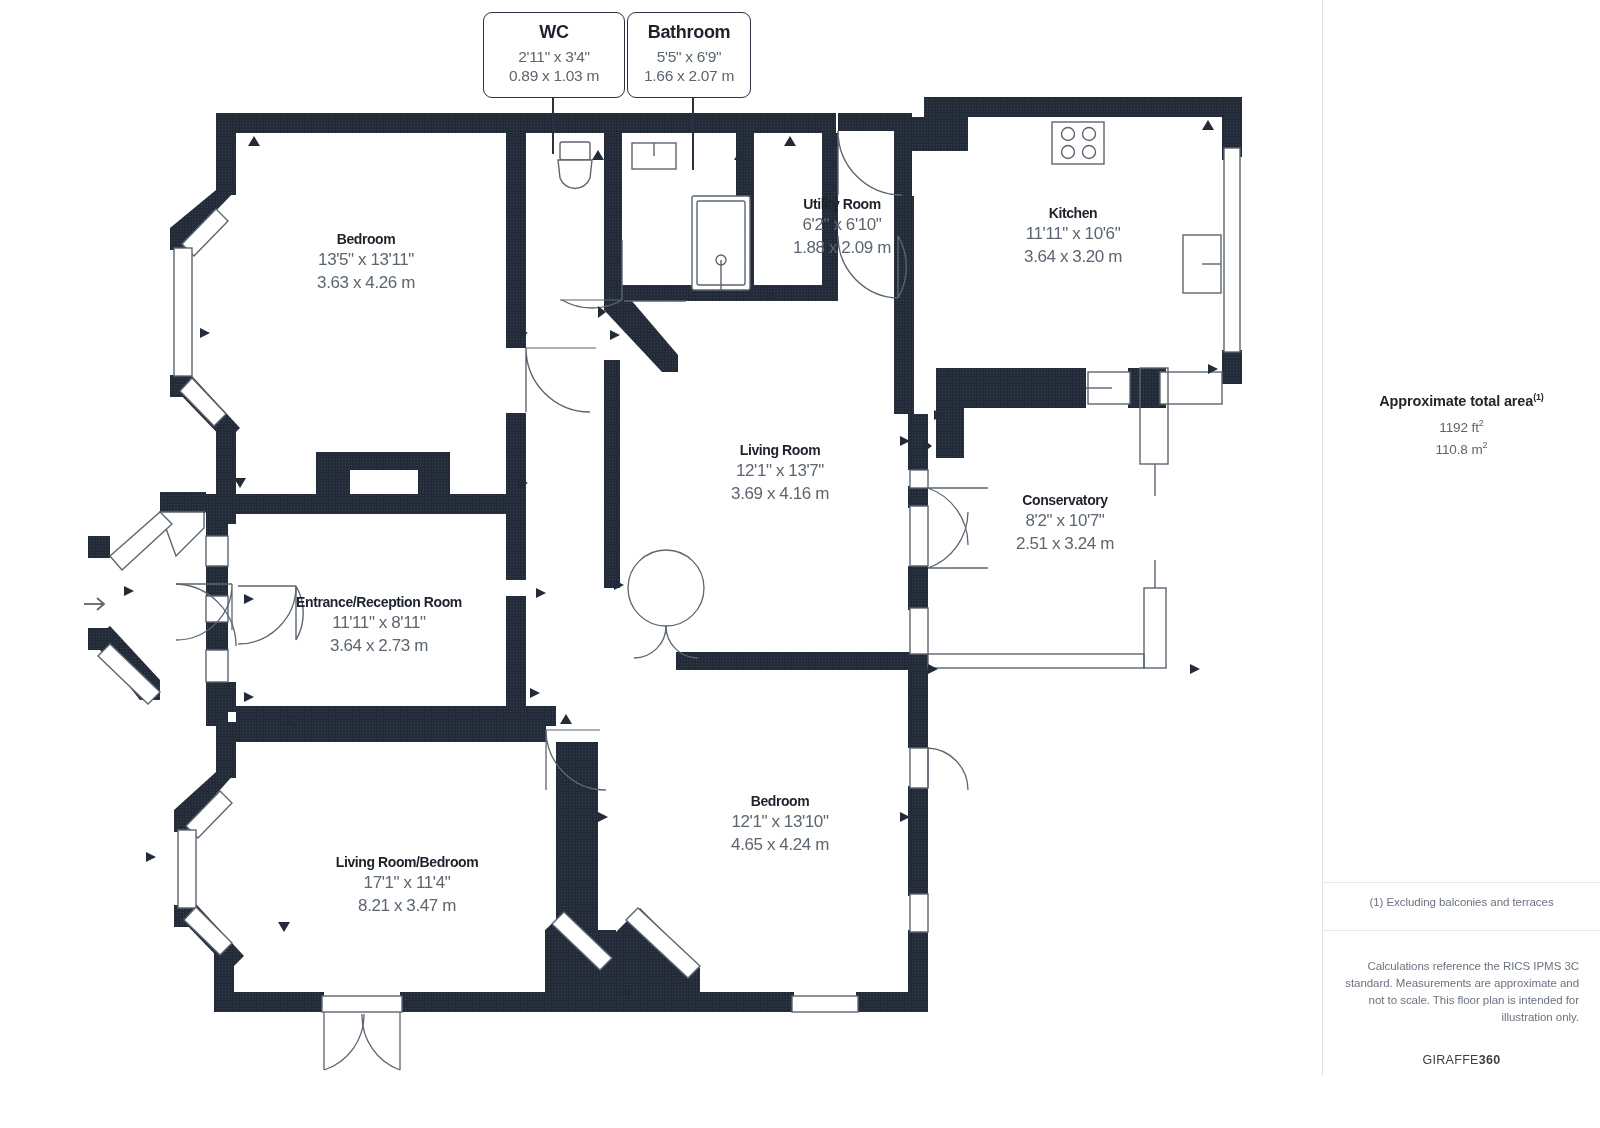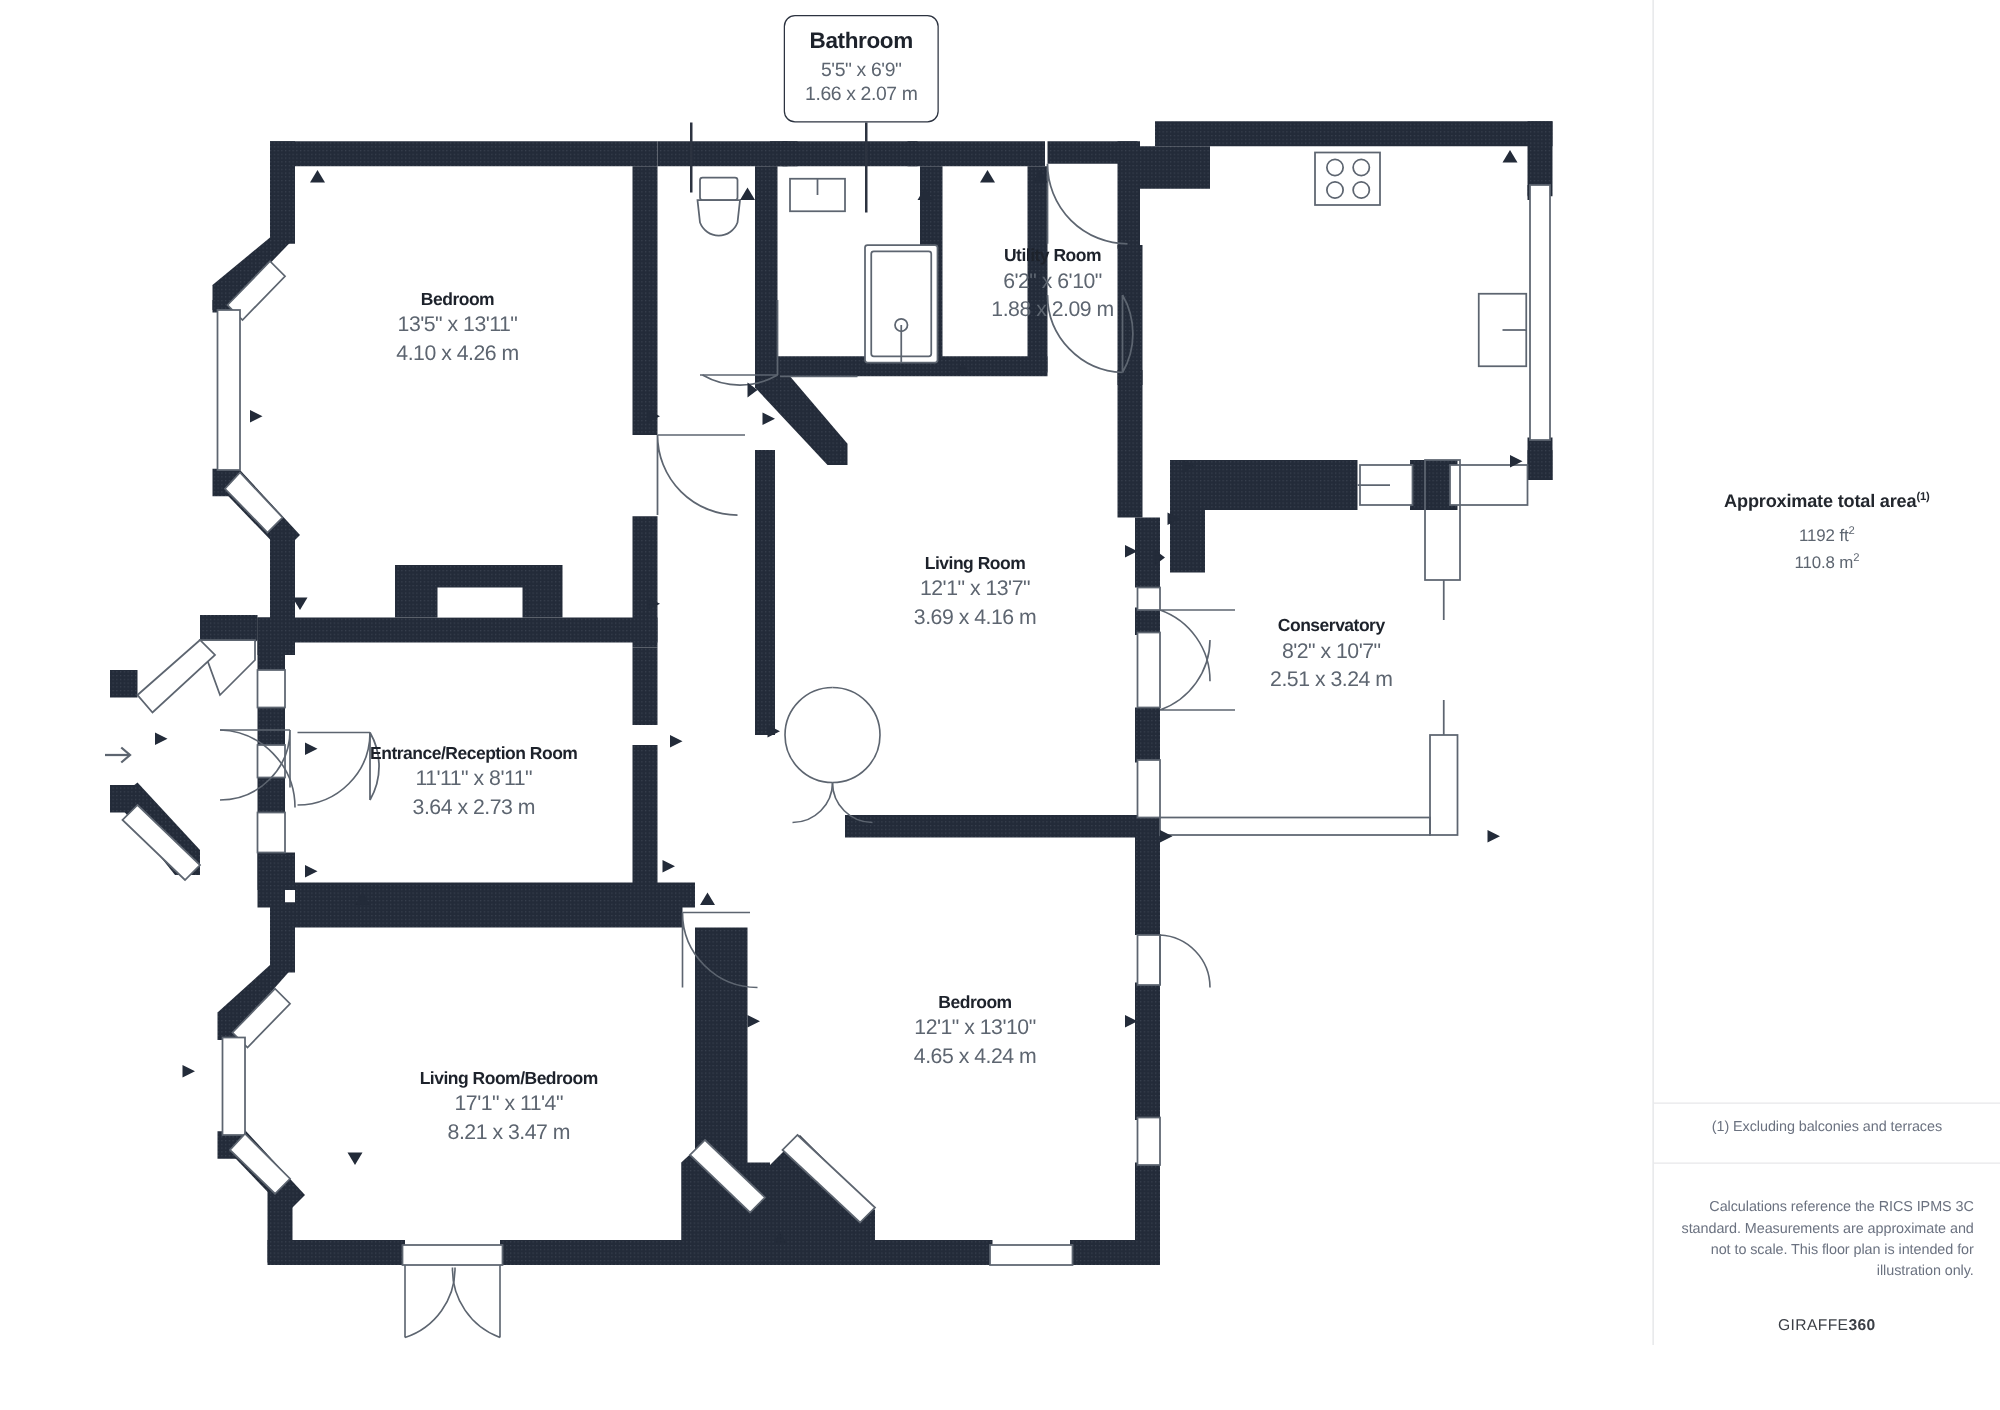--- a/index.html
+++ b/index.html
@@ -403,41 +403,51 @@
       <polygon points="566,714 572,724 560,724"></polygon>
       <polygon points="624,986 630,996 618,996"></polygon>
     </g>
 
     <g stroke="#5d6570" stroke-width="1.8" fill="none">
       <line x1="84" y1="604" x2="104" y2="604"></line>
       <polyline points="97,598 104,604 97,610"></polyline>
     </g>
   </svg>
 
+  <div class="callout" style="left:483px; top:12px; width:142px; height:86px;">
+    <div class="cname">WC</div>
+    <div class="cdim">2'11" x 3'4"</div>
+    <div class="cdim" style="margin-top:1px;">0.89 x 1.03 m</div>
+  </div>
   <div class="leader" style="left:552px; top:98px; height:56px;"></div>
 
   <div class="callout" style="left:627px; top:12px; width:124px; height:86px;">
     <div class="cname">Bathroom</div>
     <div class="cdim">5'5" x 6'9"</div>
     <div class="cdim" style="margin-top:1px;">1.66 x 2.07 m</div>
   </div>
   <div class="leader" style="left:692px; top:98px; height:72px;"></div>
 
   <div class="roomlabel" style="left:241px; top:231px; width:250px;">
     <div class="rname">Bedroom</div>
     <div class="rdim">13'5" x 13'11"</div>
-    <div class="rdim">4.10 x 4.26 m</div>
+    <div class="rdim">3.63 x 4.26 m</div>
   </div>
 
   <div class="roomlabel" style="left:752px; top:196px; width:180px;">
     <div class="rname">Utility Room</div>
     <div class="rdim">6'2" x 6'10"</div>
     <div class="rdim">1.88 x 2.09 m</div>
   </div>
 
+  <div class="roomlabel" style="left:983px; top:205px; width:180px;">
+    <div class="rname">Kitchen</div>
+    <div class="rdim">11'11" x 10'6"</div>
+    <div class="rdim">3.64 x 3.20 m</div>
+  </div>
 
   <div class="roomlabel" style="left:690px; top:442px; width:180px;">
     <div class="rname">Living Room</div>
     <div class="rdim">12'1" x 13'7"</div>
     <div class="rdim">3.69 x 4.16 m</div>
   </div>
 
   <div class="roomlabel" style="left:975px; top:492px; width:180px;">
     <div class="rname">Conservatory</div>
     <div class="rdim">8'2" x 10'7"</div>

